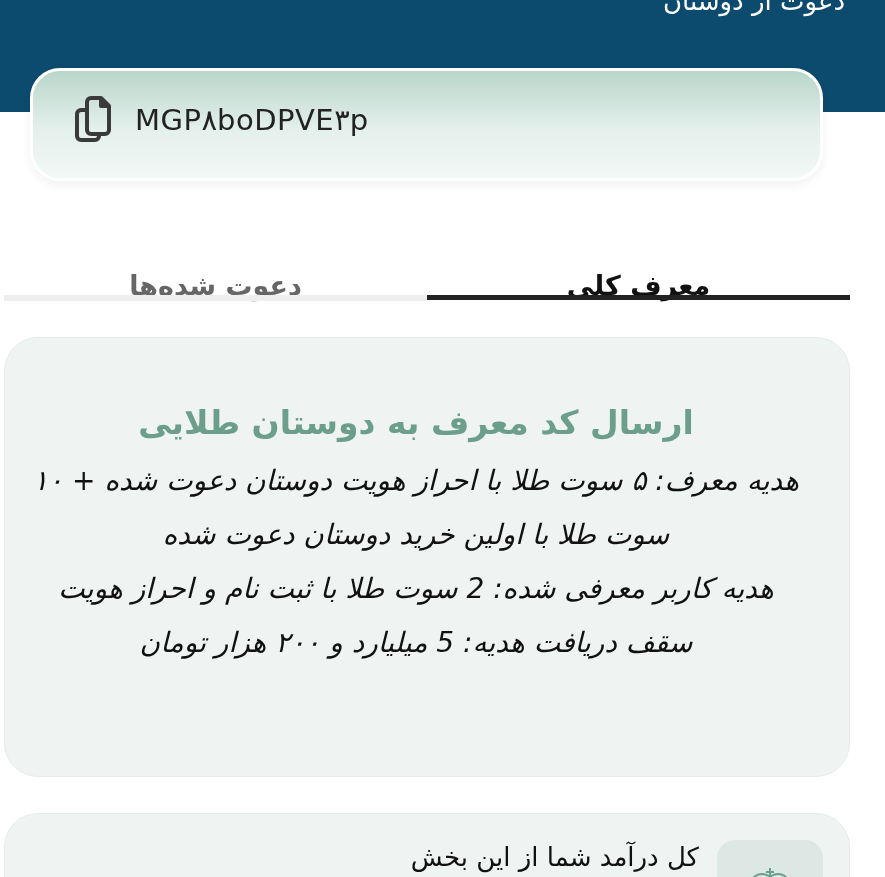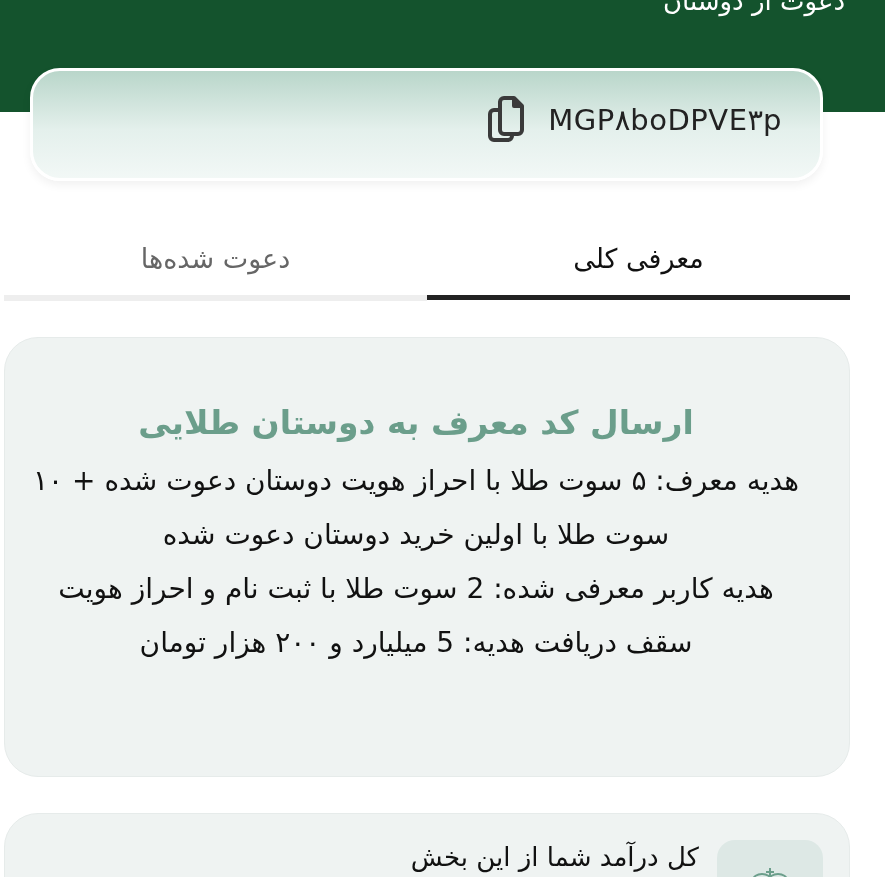--- a/index.html
+++ b/index.html
@@ -5,54 +5,54 @@
     * { box-sizing: border-box; margin: 0; padding: 0; }
     html, body {
       width: 885px; height: 877px; overflow: hidden;
       background: #ffffff;
       font-family: "DejaVu Sans", sans-serif;
     }
     .page { position: relative; width: 885px; height: 877px; }
 
     .header-band {
       position: absolute; left: 0; top: 0; width: 885px; height: 112px;
-      background: #14532d;
+      background: #0c4a6e;
     }
     .header-title {
       position: absolute; right: 40px; top: -14px;
       color: #ffffff; font-size: 26px; direction: rtl;
     }
 
     .code-card {
       position: absolute; left: 30px; top: 68px; width: 793px; height: 113px;
       border-radius: 30px;
       border: 3px solid #ffffff;
       background: linear-gradient(180deg, #b9d6ca 0%, #e4f0ec 55%, #f2f8f6 100%);
       box-shadow: 0 4px 10px rgba(0,0,0,0.06);
-      display: flex; align-items: center; justify-content: flex-end;
+      display: flex; align-items: center; justify-content: flex-start;
       padding: 0 38px 10px 38px;
     }
     .code-left { display: flex; align-items: center; gap: 20px; }
     .copy-icon { width: 44px; height: 48px; display: inline-block; cursor: pointer; }
     .referral-code {
       font-family: "DejaVu Sans", sans-serif;
       font-size: 29px; color: #222222; letter-spacing: 0.5px;
     }
     .code-label {
       direction: rtl; font-size: 26px; color: #222222;
     }
 
     .tabs {
       position: absolute; left: 4px; top: 215px; width: 846px; height: 86px;
       display: flex; flex-direction: row;
     }
     .tab {
-      flex: 1; display: flex; align-items: center; justify-content: center;
+      flex: 1; display: flex; align-items: flex-end; justify-content: center;
       position: relative; cursor: pointer; direction: rtl;
-      font-size: 27px; font-weight: normal;
+      font-size: 27px; font-weight: bold;
     }
     .tab .underline {
       position: absolute; left: 0; right: 0; bottom: 0; height: 6px;
       background: #eeeeee;
     }
     .tab.active { color: #111111; }
     .tab.active .underline { background: #222222; height: 5px; bottom: 1px; }
     .tab.inactive { color: #666666; }
 
     .info-card {
@@ -61,21 +61,21 @@
       background: #eff3f2;
       border: 1px solid #e6ebea;
       direction: rtl; text-align: center;
       padding: 60px 50px 0 28px;
     }
     .info-title {
       font-size: 33px; font-weight: bold; color: #6b9e8b;
       line-height: 50px; margin-bottom: 6px;
     }
     .info-line {
-      font-size: 28px; color: #111111; line-height: 54px;
+      font-size: 28px; color: #111111; line-height: 54px; font-style: italic;
     }
 
     .income-card {
       position: absolute; left: 4px; top: 813px; width: 846px; height: 120px;
       border-radius: 34px; background: #eff3f2; border: 1px solid #e6ebea;
       direction: rtl;
     }
     .income-icon-box {
       position: absolute; right: 26px; top: 26px; width: 106px; height: 100px;
       border-radius: 18px; background: #dde8e5;
@@ -107,21 +107,21 @@
       <span class="referral-code">MGP۸boDPVE۳p</span>
     </div>
   </div>
 
   <div class="tabs">
     <div class="tab inactive">
       <span>دعوت شده‌ها</span>
       <div class="underline"></div>
     </div>
     <div class="tab active">
-      <span>معرفی کلی</span>
+      <span>معرف کلی</span>
       <div class="underline"></div>
     </div>
   </div>
 
   <div class="info-card">
     <div class="info-title">ارسال کد معرف به دوستان طلایی</div>
     <div class="info-line">هدیه معرف: ۵ سوت طلا با احراز هویت دوستان دعوت شده + ۱۰ سوت طلا با اولین خرید دوستان دعوت شده</div>
     <div class="info-line">هدیه کاربر معرفی شده: 2 سوت طلا با ثبت نام و احراز هویت</div>
     <div class="info-line">سقف دریافت هدیه: 5 میلیارد و ۲۰۰ هزار تومان</div>
   </div>

